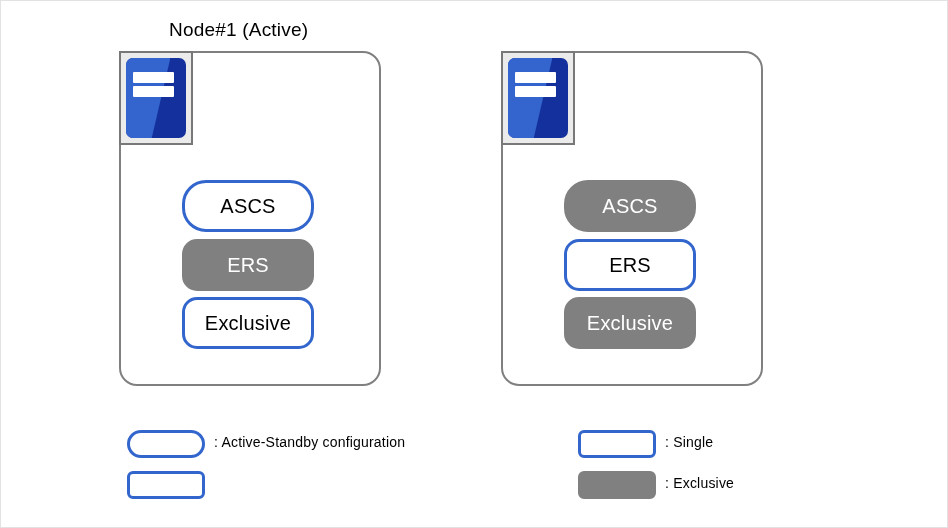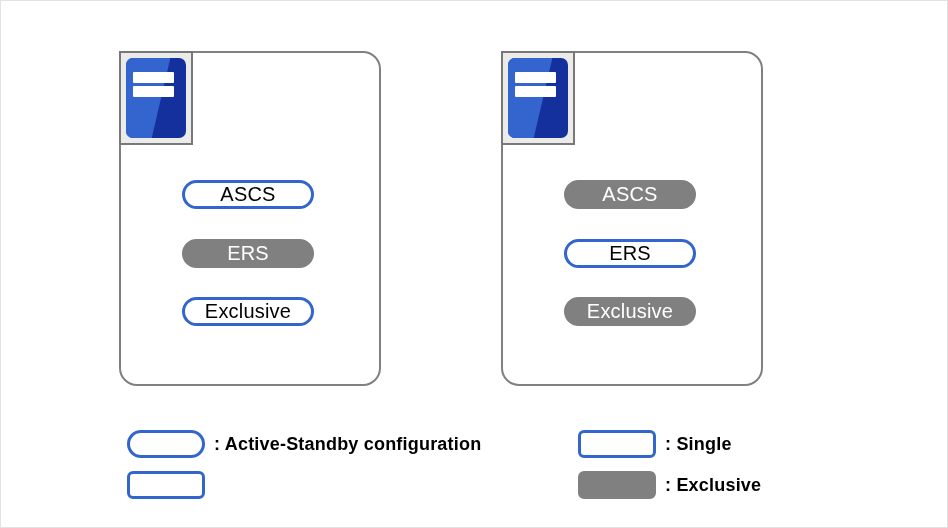--- a/index.html
+++ b/index.html
@@ -75,21 +75,21 @@
     background: #ffffff;
     border-radius: 1px;
   }
   .server-icon .bar.b1 { top: 17%; }
   .server-icon .bar.b2 { top: 35%; }
 
   
   .service {
     position: absolute;
     width: 132px;
-    height: 29px;
+    height: 52px;
     box-sizing: border-box;
     display: flex;
     align-items: center;
     justify-content: center;
     font-size: 20px;
     letter-spacing: 0.2px;
   }
   .service.pill { border-radius: 24px; }
   .service.rect { border-radius: 15px; }
   .service.active {
@@ -115,32 +115,32 @@
   .legend-swatch.active {
     background: #ffffff;
     border: 3px solid #3366cc;
   }
   .legend-swatch.inactive {
     background: #808080;
     border: 3px solid #808080;
   }
   .legend-label {
     position: absolute;
-    font-size: 18px;
+    font-size: 14px;
     color: #000000;
     white-space: nowrap;
     letter-spacing: 0.2px;
-    font-weight: bold;
   }
 </style>
 </head>
 <body>
 
 <div id="canvas">
 
+  <div class="node-title" style="left:168px; top:18px;">Node#1 (Active)</div>
 
   <div class="node-box" style="left:118px; top:50px; width:262px; height:335px;"></div>
 
   <div class="server-icon" style="left:118px; top:50px;">
     <div class="chassis">
       <div class="bar b1"></div>
       <div class="bar b2"></div>
     </div>
   </div>
 

